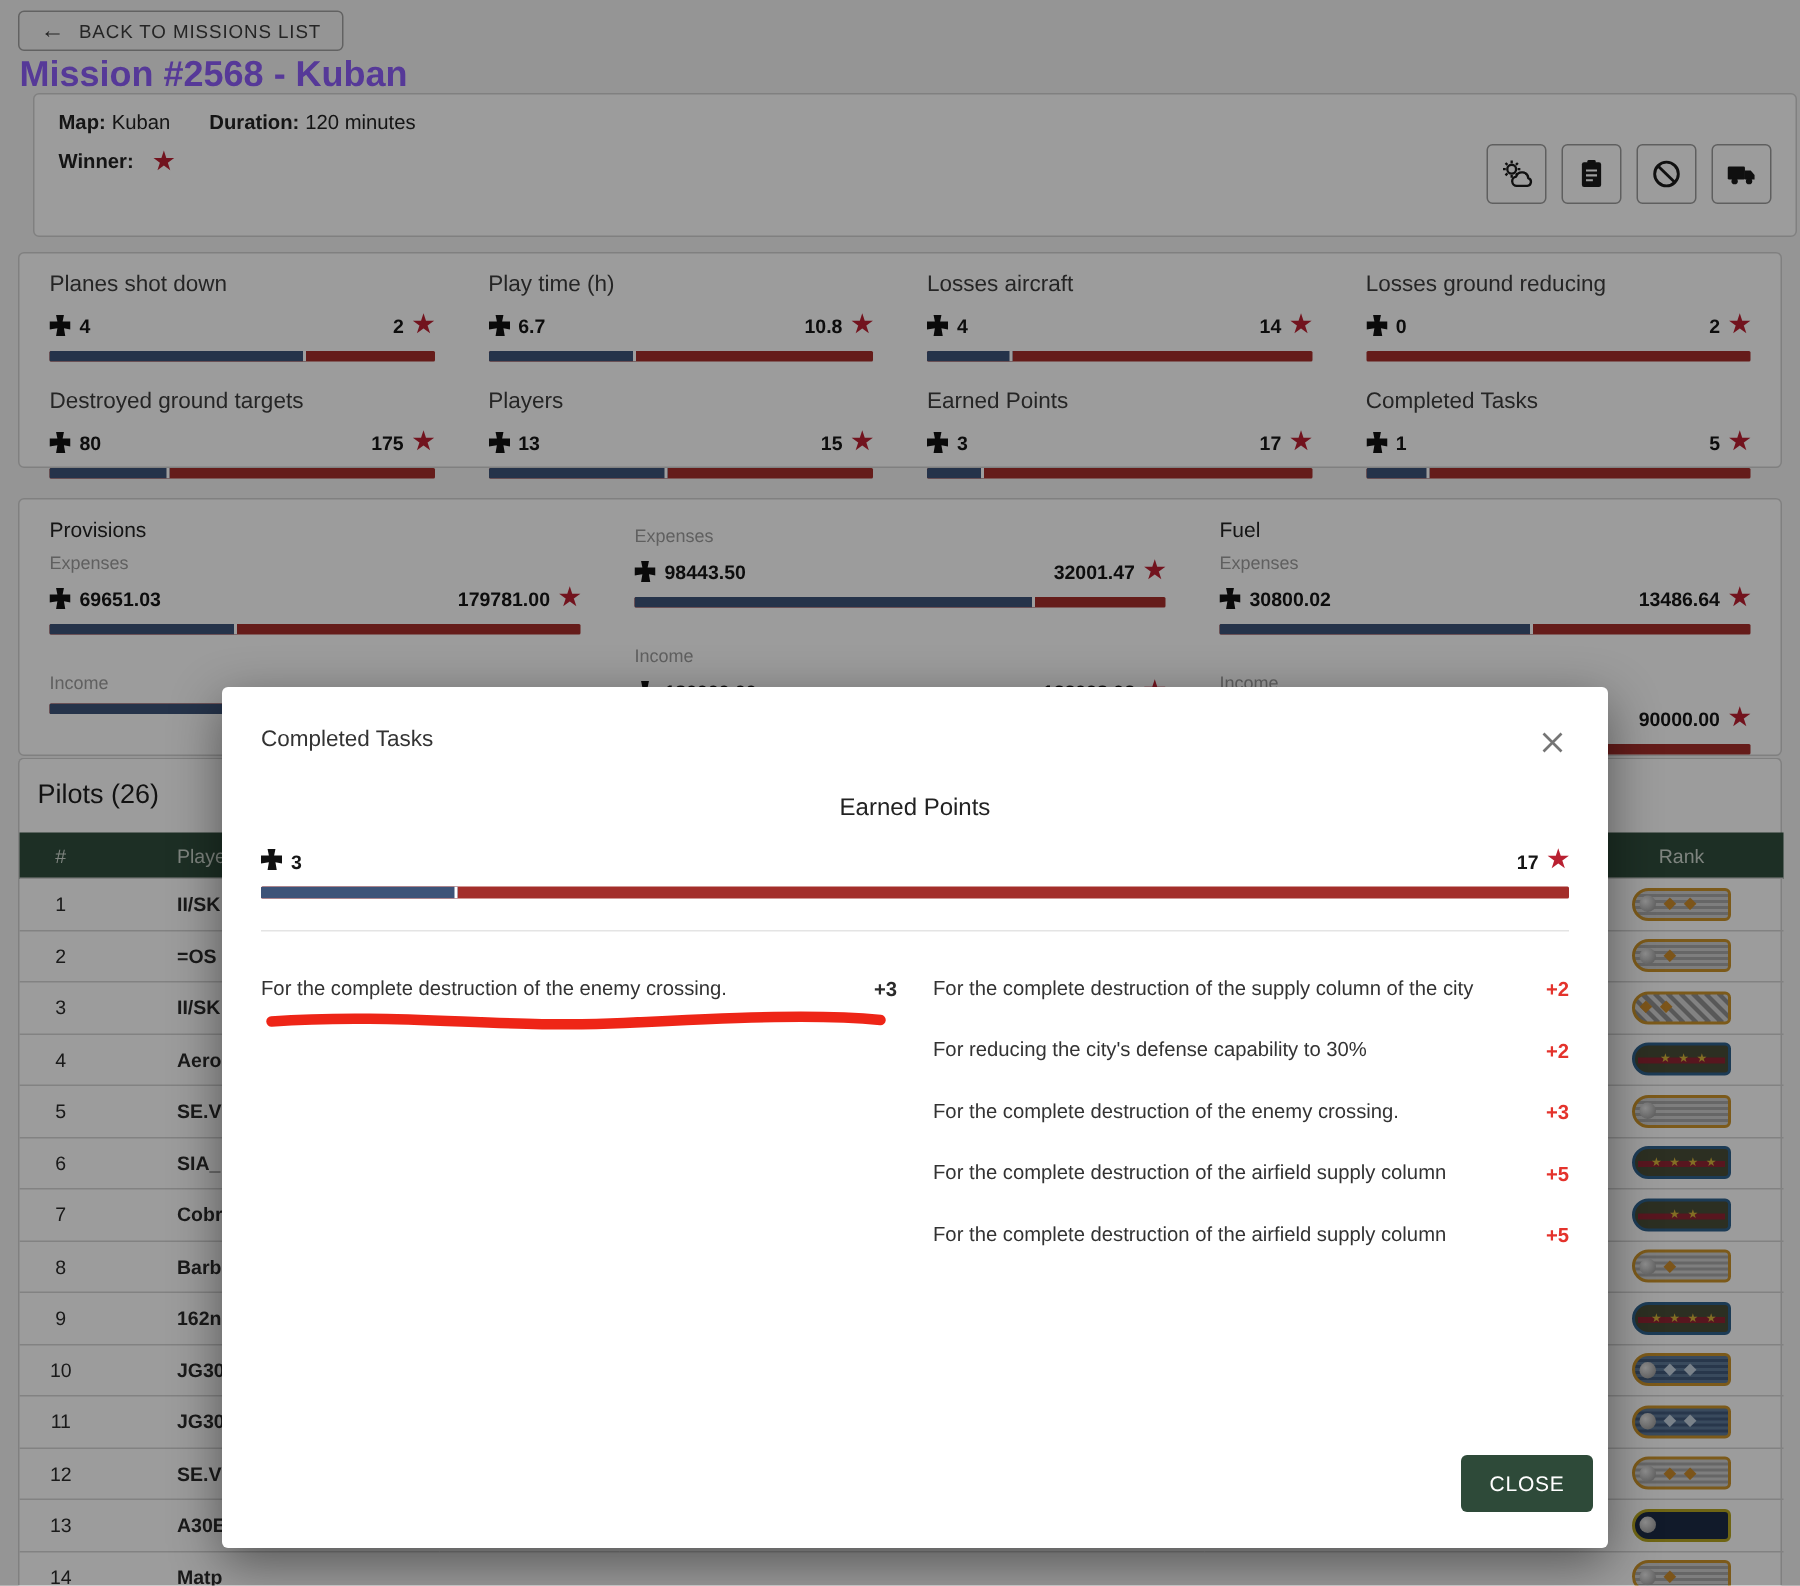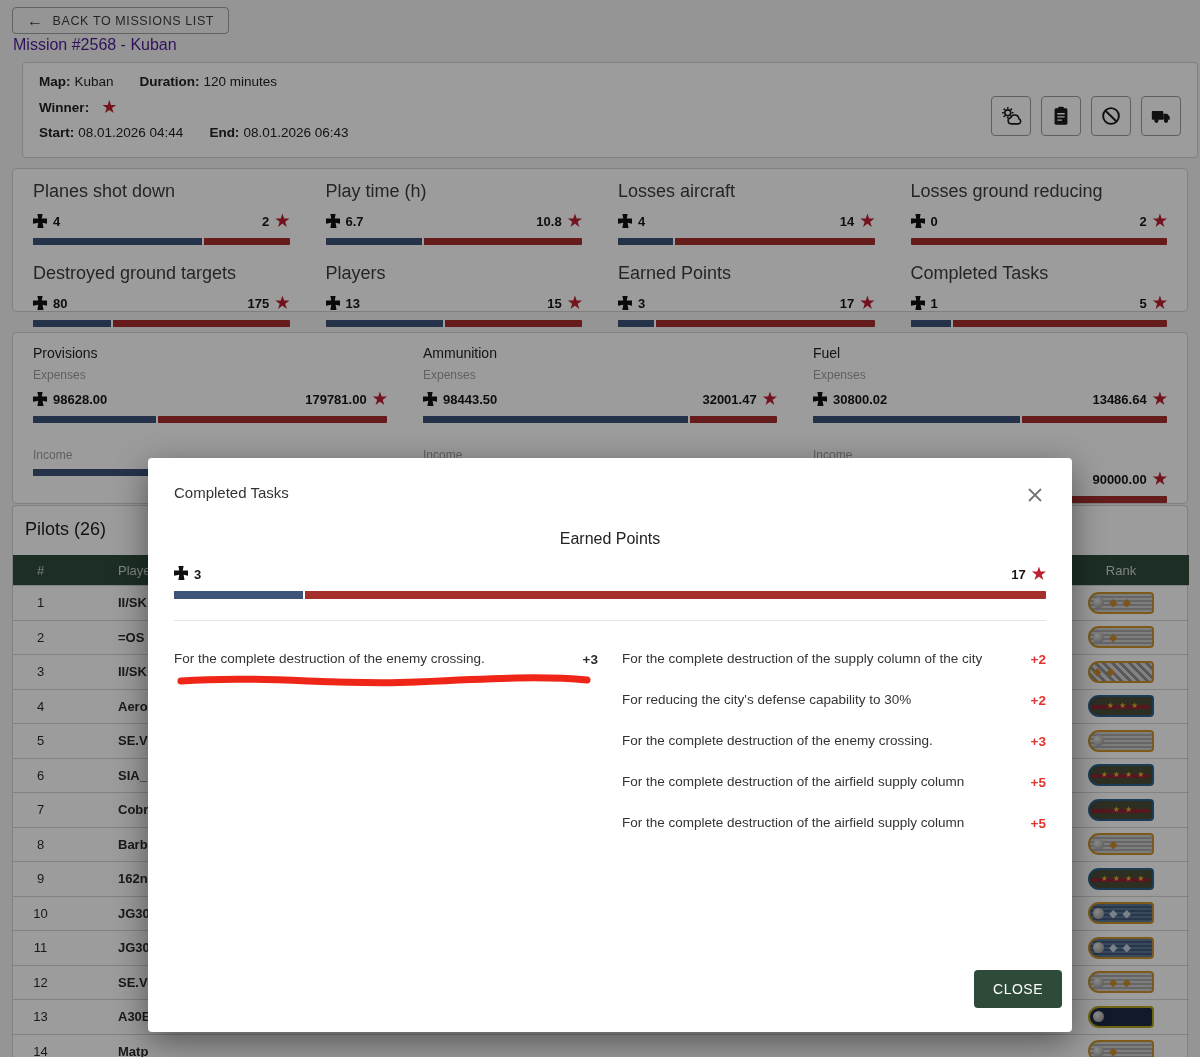--- a/index.html
+++ b/index.html
@@ -9,37 +9,37 @@
   }
   .card{position:absolute;background:#fcfcfc;border:1px solid #cfcfcf;border-radius:4px;box-sizing:border-box}
 
   
   .back-btn{
     position:absolute;left:12px;top:7px;height:27px;display:inline-flex;align-items:center;gap:9px;
     padding:0 14px;background:transparent;border:1px solid #9f9f9f;border-radius:4px;
     font-family:inherit;font-size:12.5px;letter-spacing:.6px;color:#3c3c3c;cursor:pointer;
   }
   .back-btn .arrow{font-size:16px;line-height:1}
-  .page-title{position:absolute;left:13px;top:36px;margin:0;font-size:16px;font-weight:normal;color:#4c1d95}
+  .page-title{position:absolute;left:13px;top:36px;margin:0;font-size:24px;font-weight:bold;color:#8b5cf6}
 
   
   .info-card{left:22px;top:62px;width:1176px;height:96px;padding:11px 16px}
   .info-line{font-size:13.5px;margin-bottom:9px;display:flex;gap:26px;align-items:center}
   .info-line b{font-weight:bold;margin-right:4px}
   .pair{display:inline-flex;align-items:center}
   .star{color:#b92031;font-size:16px;line-height:1}
   .info-actions{position:absolute;right:16px;top:33px;display:flex;gap:10px}
   .icon-btn{width:40px;height:40px;border:1px solid #9a9a9a;border-radius:4px;background:transparent;
     display:flex;align-items:center;justify-content:center;cursor:pointer;padding:0}
   .icon-btn svg{width:22px;height:22px}
 
   
   .stats-card{left:12px;top:168px;width:1176px;height:144px;padding:12px 20px;
     display:grid;grid-template-columns:repeat(4,1fr);column-gap:36px;row-gap:18px}
-  .stat-label{font-size:18px;color:#3d3d3d;margin-bottom:9px}
+  .stat-label{font-size:15px;color:#3d3d3d;margin-bottom:9px}
   .stat-vals{display:flex;justify-content:space-between;align-items:center;height:20px;font-size:13px;font-weight:bold;color:#161616}
   .side{display:inline-flex;align-items:center;gap:6px}
   .cross-icon{width:14px;height:14px;display:inline-block}
   .bar{position:relative;height:7px;margin-top:7px;background:#a32e2a;border-radius:1px;overflow:hidden}
   .bar .blue{position:absolute;left:0;top:0;bottom:0;background:#3d5378;border-right:2px solid #fff;box-sizing:border-box}
   .bar .blue.zero{border-right:none}
 
   
   .eco-card{left:12px;top:332px;width:1176px;height:172px;padding:12px 20px;
     display:grid;grid-template-columns:repeat(3,1fr);column-gap:36px}
@@ -116,30 +116,20 @@
         <b>Duration:</b>
         <span>120 minutes</span>
       </span>
     </div>
     <div class="info-line">
       <span class="pair">
         <b>Winner:</b>
         <span class="star" style="margin-left:8px;font-size:18px">★</span>
       </span>
     </div>
-    <div class="info-line">
-      <span class="pair">
-        <b>Start:</b>
-        <span>08.01.2026 04:44</span>
-      </span>
-      <span class="pair">
-        <b>End:</b>
-        <span>08.01.2026 06:43</span>
-      </span>
-    </div>
     <div class="info-actions" id="info-actions">
         <button class="icon-btn">
           <svg viewBox="0 0 24 24">
     <g fill="none" stroke="#1a1a1a" stroke-width="1.7">
       <circle cx="8.5" cy="8.5" r="3.2"></circle>
       <path d="M8.5 2.2v2M8.5 12.8v2M2.2 8.5h2M12.8 8.5h2M4 4l1.4 1.4M11.6 11.6 13 13M4 13l1.4-1.4M11.6 5.4 13 4"></path>
     </g>
     <path d="M12.2 20.6a3.4 3.4 0 0 1-.5-6.75A4.6 4.6 0 0 1 20.6 15a2.9 2.9 0 0 1-.7 5.6z" fill="#fff" stroke="#1a1a1a" stroke-width="1.7"></path>
   </svg>
         </button>
@@ -318,37 +308,36 @@
 
   <section class="card eco-card" id="eco-grid">
       <div class="eco-col">
         <div class="eco-title">Provisions</div>
         <div class="eco-sub">Expenses</div>
         <div class="stat-vals">
           <span class="side">
             <svg class="cross-icon" viewBox="0 0 16 16">
     <path fill="#111" d="M5 0h6L10 5h6v6l-5-1 1 6H5l1-6-6 1V5l6 0z"></path>
   </svg>
-            <b>98628.00</b>
+            <b>69651.03</b>
           </span>
           <span class="side">
             <b>179781.00</b>
             <span class="star">★</span>
           </span>
         </div>
         <div class="bar">
           <i class="blue" style="width: 35.4256%;"></i>
         </div>
         <div class="eco-sub income">Income</div>
         <div class="bar">
           <i class="blue" style="width: 59.7236%;"></i>
         </div>
       </div>
       <div class="eco-col">
-        <div class="eco-title">Ammunition</div>
         <div class="eco-sub">Expenses</div>
         <div class="stat-vals">
           <span class="side">
             <svg class="cross-icon" viewBox="0 0 16 16">
     <path fill="#111" d="M5 0h6L10 5h6v6l-5-1 1 6H5l1-6-6 1V5l6 0z"></path>
   </svg>
             <b>98443.50</b>
           </span>
           <span class="side">
             <b>32001.47</b>

